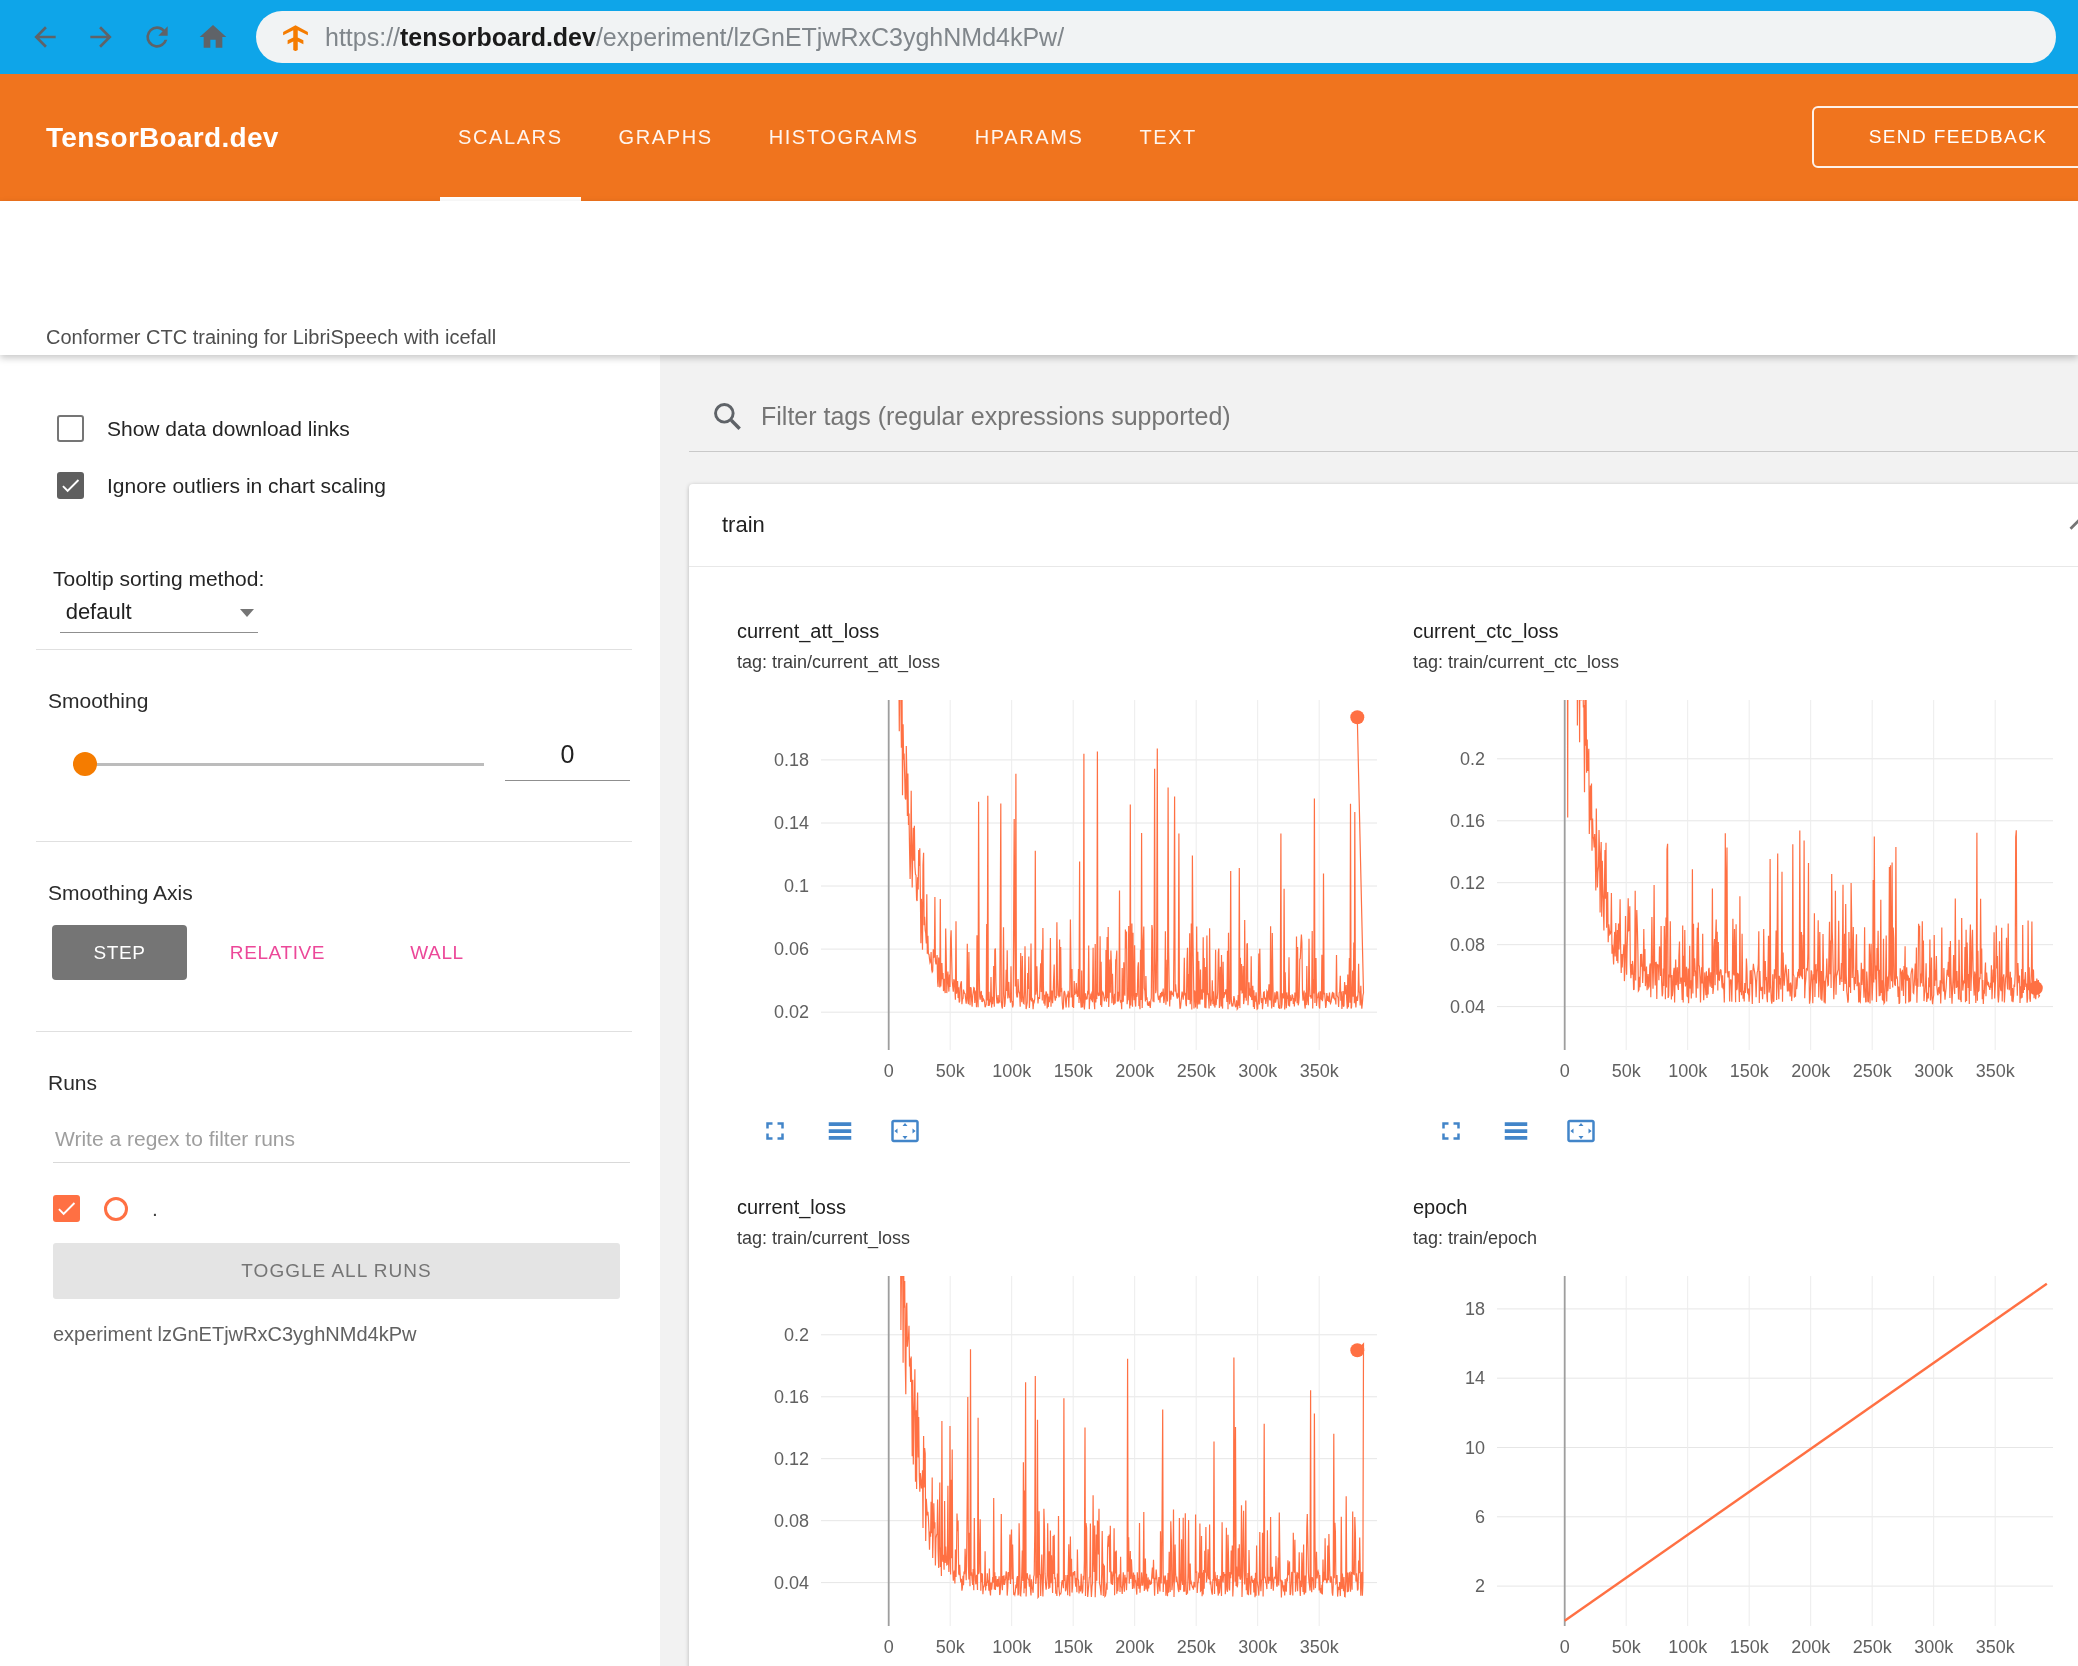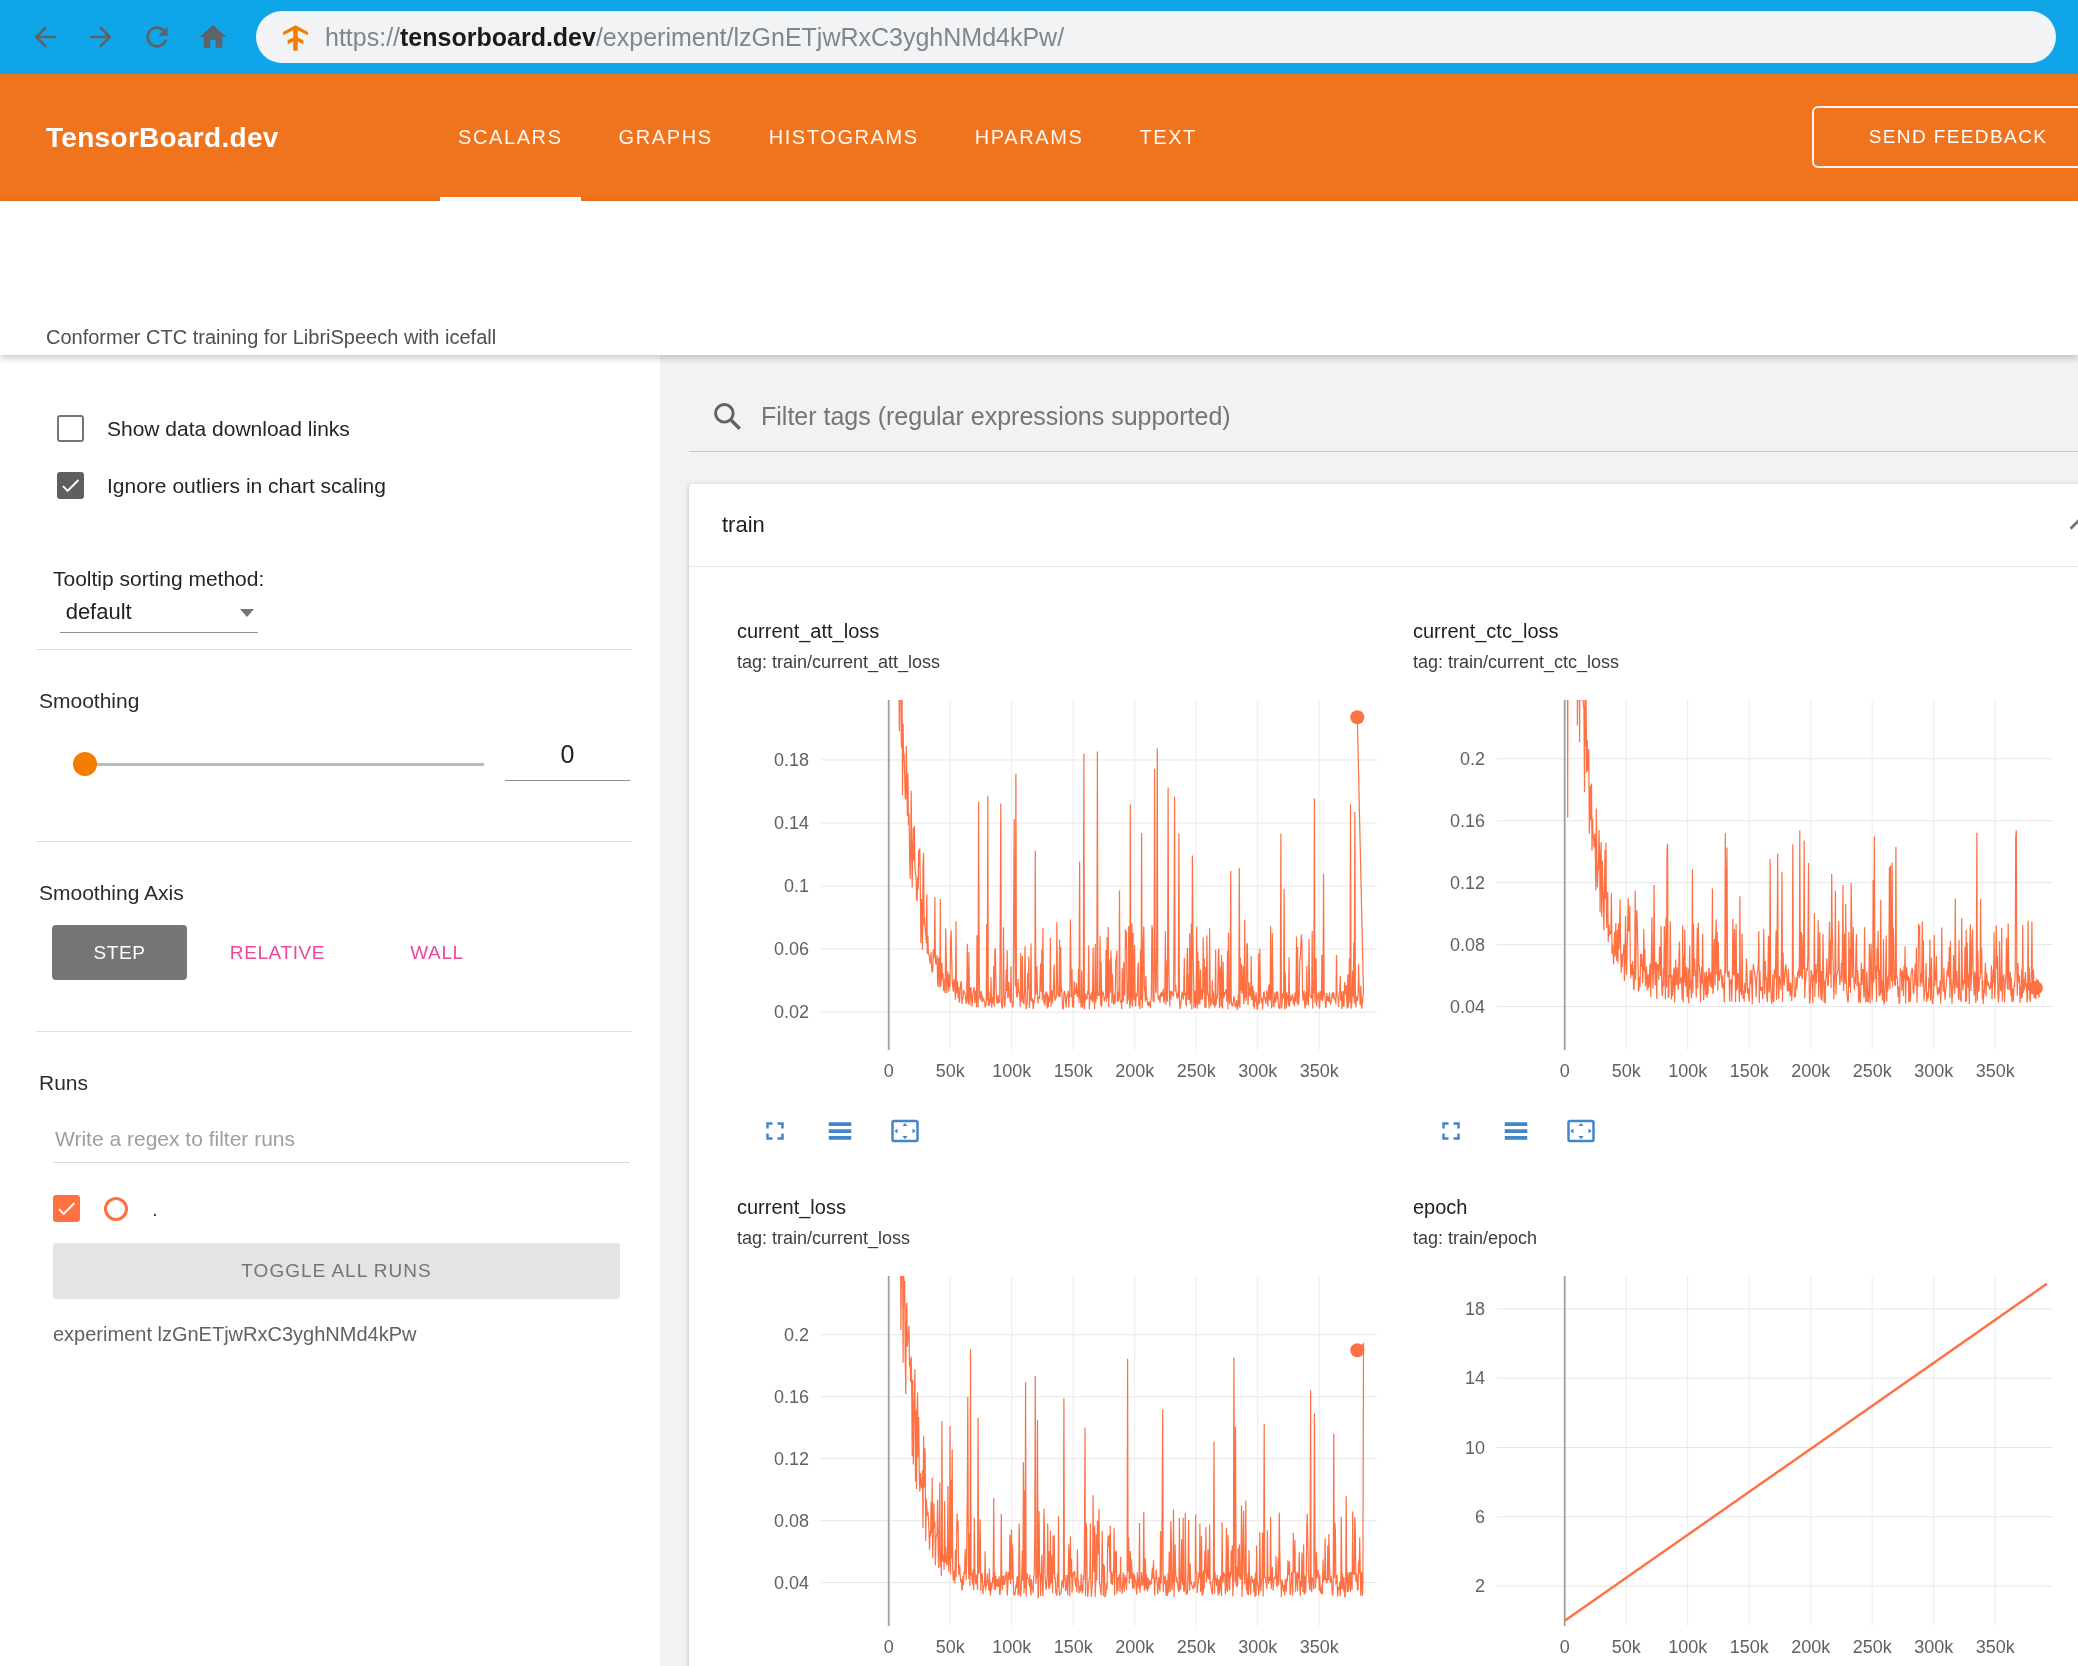--- a/index.html
+++ b/index.html
@@ -42,21 +42,21 @@
   .cbx.dark{background:#5f5f5f;display:flex;align-items:center;justify-content:center;}
   .cbx.orange{background:var(--run-accent,#ff7043);display:flex;align-items:center;justify-content:center;}
   .cbx svg{width:23px;height:23px;}
   .side-label{font-size:21px;color:#252525;}
   .tooltip-row{position:absolute;left:53px;top:212px;display:flex;align-items:center;gap:0;flex-direction:column;}
   .dd{position:relative;width:198px;border-bottom:1px solid #8f8f8f;padding:0 26px 7px 6px;
     font-size:22px;color:#212121;cursor:pointer;}
   .dd .caret{position:absolute;right:4px;top:10px;width:0;height:0;
     border-left:7px solid transparent;border-right:7px solid transparent;border-top:8px solid #757575;}
   .divider{position:absolute;left:36px;width:596px;height:1px;background:#e0e0e0;}
-  .sec-label{position:absolute;left:39px;font-size:21px;color:#2b2b2b;}
+  .sec-label{position:absolute;left:48px;font-size:21px;color:#2b2b2b;}
   .slider{position:absolute;left:73px;top:396px;width:411px;height:26px;cursor:pointer;}
   .slider-track{position:absolute;left:0;right:0;top:12px;height:3px;background:#bcbcbc;}
   .slider-knob{position:absolute;left:0;top:1px;width:24px;height:24px;border-radius:50%;
     background:var(--knob,#f57c00);cursor:grab;}
   .smoothing-value{position:absolute;left:505px;top:374px;width:125px;height:52px;
     border:none;border-bottom:1px solid #8f8f8f;background:transparent;text-align:center;
     font-size:25px;font-family:inherit;color:#212121;}
   .axis-btn{position:absolute;top:570px;height:55px;border:none;border-radius:4px;
     font-size:19px;letter-spacing:.6px;font-family:inherit;cursor:pointer;}
   .axis-btn.sel{background:var(--step-bg,#757575);color:#fff;}

